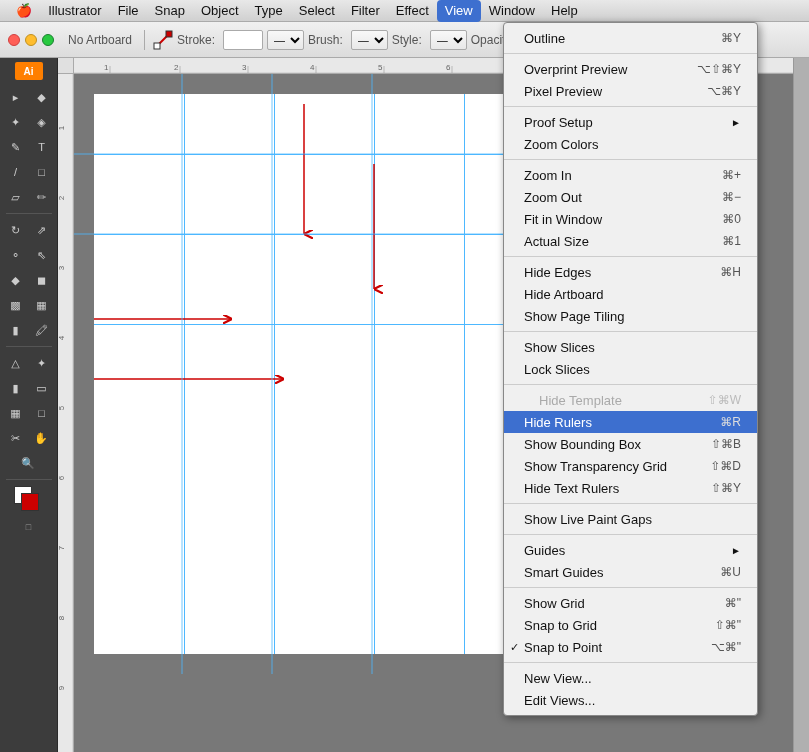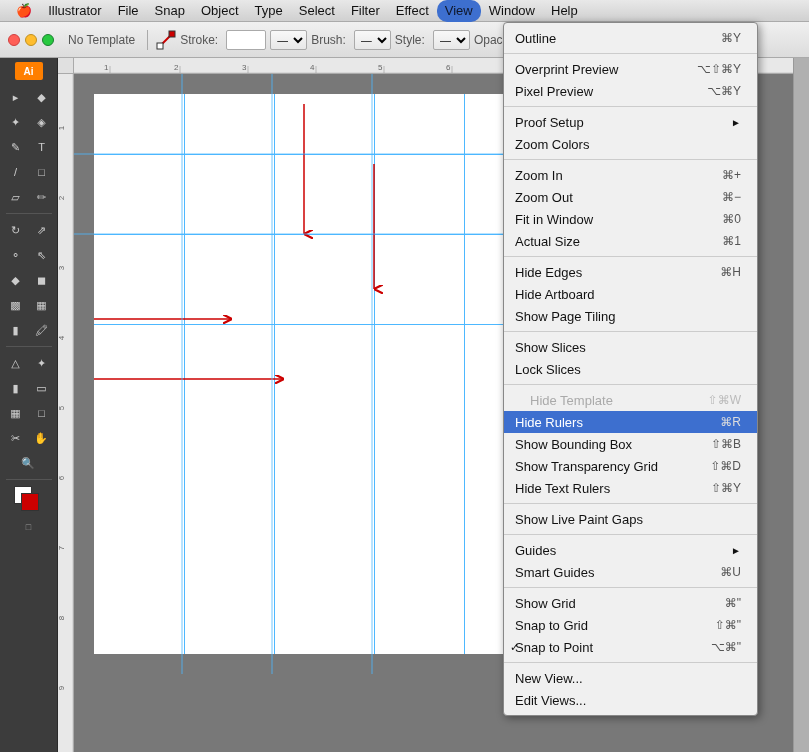--- a/index.html
+++ b/index.html
@@ -19,22 +19,22 @@
     .menubar-item {
       padding: 0 8px;
       font-size: 13px;
       color: #111;
       cursor: pointer;
       height: 22px;
       display: flex; align-items: center;
     }
     .menubar-item.active {
       background: #3d6fcf;
-      color: #0f172a;
-      border-radius: 10px;
+      color: #ffffff;
+      border-radius: 4px;
     }
 
     
     .toolbar {
       height: 36px;
       background: linear-gradient(to bottom, #f0f0f0, #dcdcdc);
       border-bottom: 1px solid #aaa;
       display: flex;
       align-items: center;
       padding: 0 8px;
@@ -187,21 +187,21 @@
       border: 1px solid #888;
       box-shadow: 2px 2px 8px rgba(0,0,0,0.4);
       z-index: 999;
       padding: 4px 0;
       border-radius: 4px;
     }
     .menu-item {
       display: flex;
       justify-content: space-between;
       align-items: center;
-      padding: 2px 16px 2px 11px;
+      padding: 2px 16px 2px 20px;
       font-size: 13px;
       color: #111;
       cursor: pointer;
       height: 22px;
       white-space: nowrap;
     }
     .menu-item.highlighted {
       background: #3d6fcf;
       color: white;
     }
@@ -255,21 +255,21 @@
   <span class="menubar-item">Help</span>
 </div>
 
 <div class="toolbar">
 
   <div style="display:flex;gap:5px;margin-right:10px;">
     <div style="width:12px;height:12px;border-radius:50%;background:#ff5f57;border:1px solid #d04040;"></div>
     <div style="width:12px;height:12px;border-radius:50%;background:#ffbd2e;border:1px solid #c09020;"></div>
     <div style="width:12px;height:12px;border-radius:50%;background:#28c940;border:1px solid #1a8030;"></div>
   </div>
-  <span class="toolbar-label">No Template</span>
+  <span class="toolbar-label">No Artboard</span>
   <div class="toolbar-sep"></div>
 
   <svg width="20" height="20">
     <line x1="3" y1="17" x2="17" y2="3" stroke="#c00" stroke-width="2"></line>
     <rect x="1" y="13" width="6" height="6" fill="white" stroke="#333" stroke-width="1"></rect>
     <rect x="13" y="1" width="6" height="6" fill="#c00" stroke="#333" stroke-width="1"></rect>
   </svg>
   <span class="toolbar-label">Stroke:</span>
   <input class="toolbar-input" style="width: 40px;" value="">
   <select class="toolbar-select">

